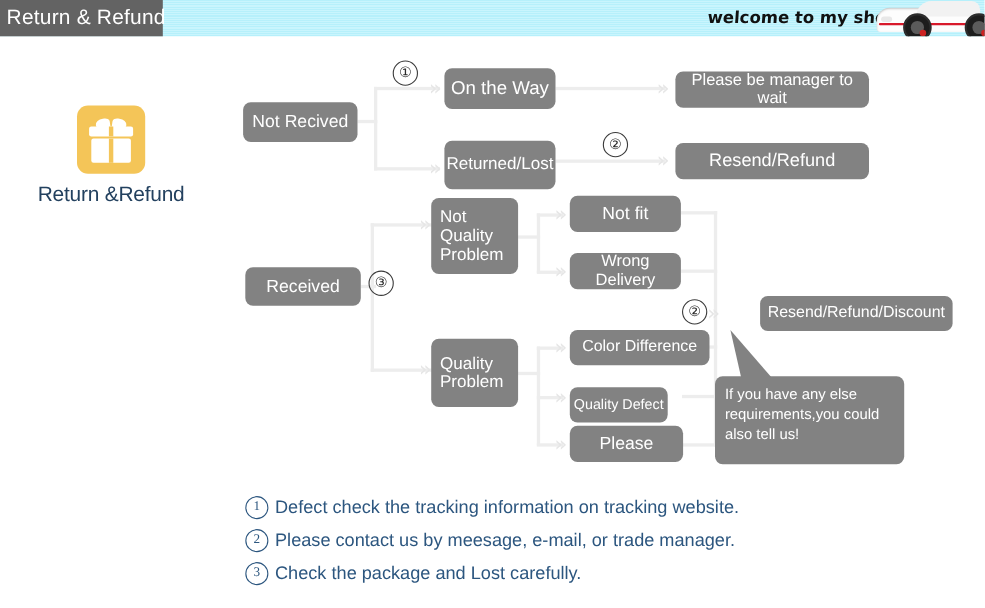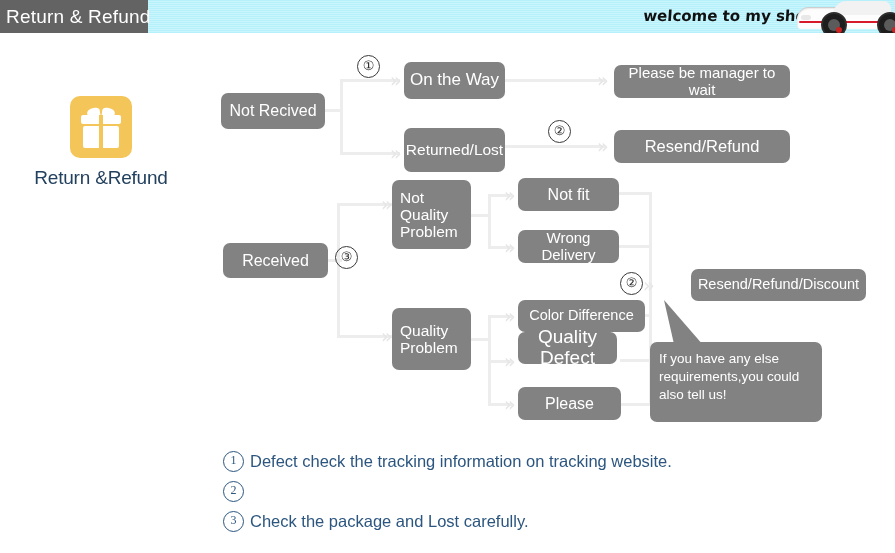--- a/index.html
+++ b/index.html
@@ -178,21 +178,21 @@
 <div class="node" style="left:518px;top:178px;width:101px;height:33px;font-size:16px;text-align:right;">Not fit</div>
 
 <div class="node" style="left:518px;top:230px;width:101px;height:33px;font-size:15px;">Wrong Delivery</div>
 
 <div class="node" style="left:392px;top:308px;width:79px;height:62px;font-size:15.5px;
      justify-content:flex-start;padding-left:8px;text-align:left;white-space:pre-line;">Quality
 Problem</div>
 
 <div class="node" style="left:518px;top:300px;width:127px;height:32px;font-size:14.5px;">Color Difference</div>
 
-<div class="node" style="left:518px;top:332px;width:99px;height:32px;font-size:19px;">Quality Defect</div>
+<div class="node" style="left:518px;top:352px;width:89px;height:32px;font-size:13px;">Quality Defect</div>
 
 <div class="node" style="left:518px;top:387px;width:103px;height:33px;font-size:16px;">Please</div>
 
 <div class="node" style="left:659px;top:269px;width:175px;height:32px;font-size:14.5px;margin-left:32px;">Resend/Refund/Discount</div>
 
 <svg id="callout-tail" viewBox="0 0 70 60">
   <polygon points="14,5 60,58 26,58" fill="#828282"></polygon>
 </svg>
 <div id="callout">If you have any else requirements,you could also tell us!</div>
 
@@ -201,18 +201,19 @@
 <div class="circnum" style="left:335px;top:246px;">③</div>
 <div class="circnum" style="left:620px;top:272px;">②</div>
 
 <div id="notes">
   <div class="note">
     <span class="note-num">1</span>
     <span>Defect check the tracking information on tracking website.</span>
   </div>
   <div class="note">
     <span class="note-num">2</span>
+    <span>Please contact us by meesage, e-mail, or trade manager.</span>
   </div>
   <div class="note">
     <span class="note-num">3</span>
     <span>Check the package and Lost carefully.</span>
   </div>
 </div>
 
 </body></html>

